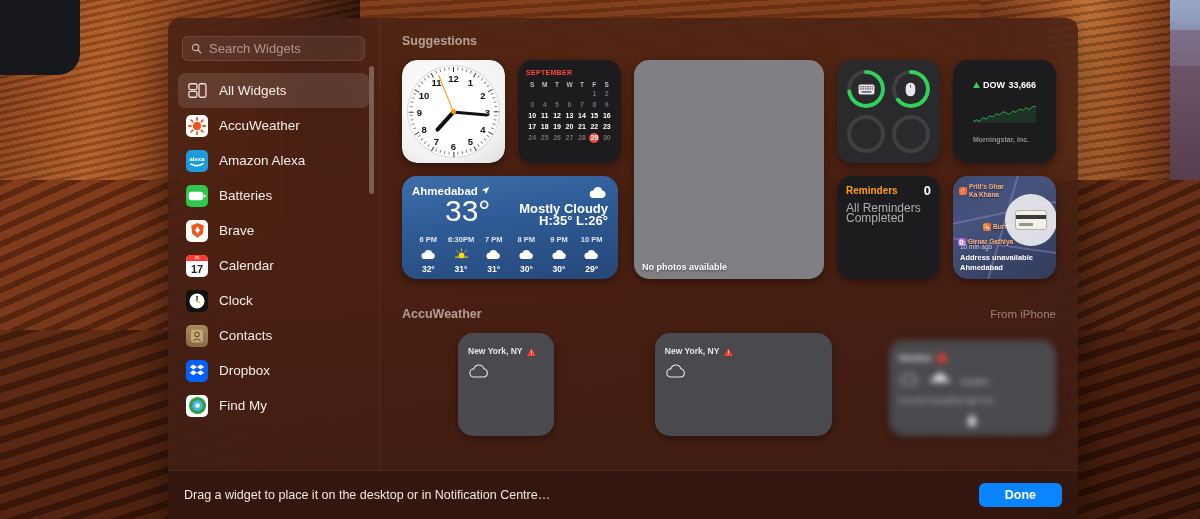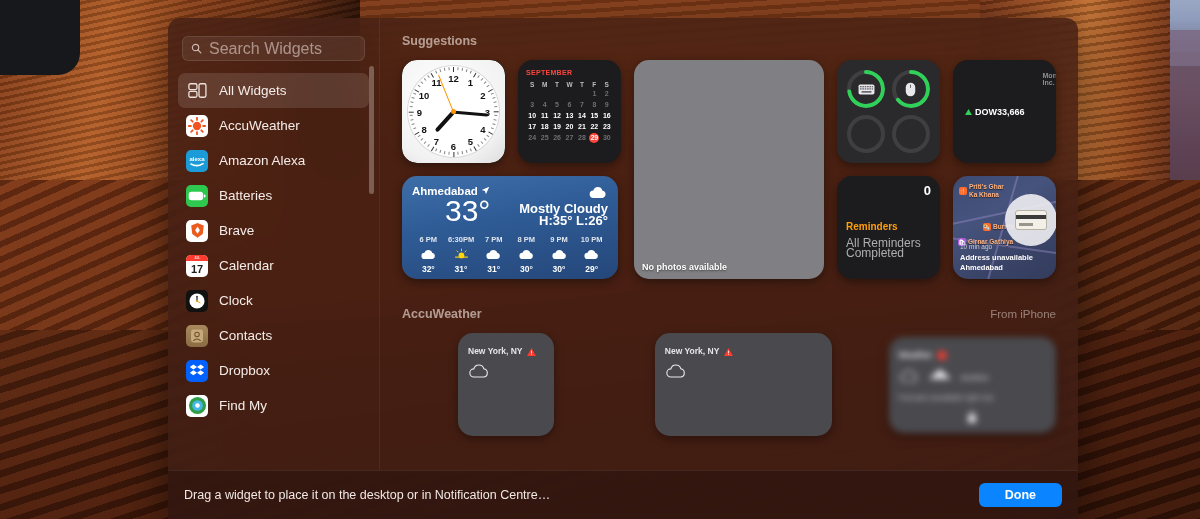--- a/index.html
+++ b/index.html
@@ -100,21 +100,21 @@
   .search-box {
     display: flex; align-items: center; gap: 7px;
     height: 25px; padding: 0 8px;
     border-radius: 6px;
     background: rgba(255,255,255,.07);
     border: 1px solid rgba(255,255,255,.10);
   }
   .search-box svg { flex: 0 0 auto; }
   .search-input {
     background: transparent; border: none; outline: none;
-    color: #e8ded9; font-size: 16px; width: 100%;
+    color: #e8ded9; font-size: 13px; width: 100%;
     font-family: "Liberation Sans", sans-serif;
   }
   .search-input::placeholder { color: rgba(242,228,222,.55); }
 
   .side-list { padding: 0 10px; }
   .side-item {
     display: flex; align-items: center; gap: 11px;
     height: 35px; padding: 0 8px;
     border-radius: 7px;
     color: #f4ece8; font-size: 13.5px;
@@ -227,31 +227,31 @@
   .photo-label { position:absolute; left:8px; bottom:7px; font-size:9px; color:#fff; font-weight:600; text-shadow:0 1px 2px rgba(0,0,0,.5); }
 
   
   .battw { padding: 10px; display:grid; grid-template-columns:1fr 1fr; grid-template-rows:1fr 1fr; gap:6px; background:#2a2a2c; }
   .ring { position:relative; width:38px; height:38px; justify-self:center; align-self:center; }
   .ring .bg { position:absolute; inset:0; border-radius:50%; border:4px solid #3f3f42; }
   .ring .fg { position:absolute; inset:0; border-radius:50%; }
   .ring .gl { position:absolute; inset:0; display:flex; align-items:center; justify-content:center; }
 
   
-  .stockw { padding:12px; display:flex; flex-direction:row;gap:9px; }
+  .stockw { padding:20px; display:flex; flex-direction:column;gap:9px; }
   .st-top { display:flex; justify-content:space-between; align-items:center; font-size:9px; font-weight:700; color:#fff; }
   .st-ticker { display:flex; align-items:center; gap:3px; }
   .st-chart { height:28px; margin:6px 0 4px; }
   .st-src { font-size:7px; color:#8e8e93; font-weight:600; }
   .st-head { font-size:8.5px; color:#fff; font-weight:700; line-height:10.5px; margin-top:2px; }
 
   
   .remw { padding:9px 9px; }
   .rem-top { display:flex; justify-content:space-between; align-items:flex-start; }
-  .rem-title { color:#ff9f0a; font-size:10px; font-weight:700;margin-top:36px; }
+  .rem-title { color:#ff9f0a; font-size:10px; font-weight:700; }
   .rem-count { color:#fff; font-size:13px; font-weight:700; line-height:12px; }
   .rem-sub { color:#aeaeb2; font-size:12px; line-height:10px; margin-top:6px; }
 
   
   .mapw {
     background: linear-gradient(150deg,#3d4a72 0%,#46537c 35%,#3a4468 70%,#333c5c 100%);
     position:relative; overflow:hidden;
   }
   .map-road { position:absolute; background:rgba(150,140,200,.45); }
   .map-pin { position:absolute; display:flex; align-items:center; gap:2px; }
@@ -264,21 +264,21 @@
   .map-blob {
     position:absolute; left:52px; top:18px; width:52px; height:52px; border-radius:50%;
     background:rgba(235,235,240,.92);
     display:flex; align-items:center; justify-content:center;
   }
   .map-card { width:32px; height:20px; border-radius:3px; background:#f2f0e8; border:1px solid #b8b2a0; position:relative; }
   .map-card:before { content:""; position:absolute; left:0; right:0; top:4px; height:4px; background:#3a3a3a; }
   .map-card:after { content:""; position:absolute; left:3px; bottom:3px; width:14px; height:3px; background:#9a958a; }
 
   
-  .accu-row { display:flex; gap:13px; align-items:center; }
+  .accu-row { display:flex; gap:13px; align-items:flex-end; }
   .aw {
     border-radius:15px; background:#4a4a4e; overflow:hidden; position:relative;
     box-shadow:0 3px 10px rgba(0,0,0,.35);
   }
   .aw-sm { width:103px; height:103px; }
   .aw-md { width:190px; height:103px; }
   .aw-head { display:flex; align-items:center; gap:5px; padding:9px 10px 0; }
   .aw-city { font-size:8.5px; color:#e6e6ea; font-weight:700; }
   .aw-cloud { padding:4px 10px 0; }
   .aw-blur { filter: blur(3.2px); }

